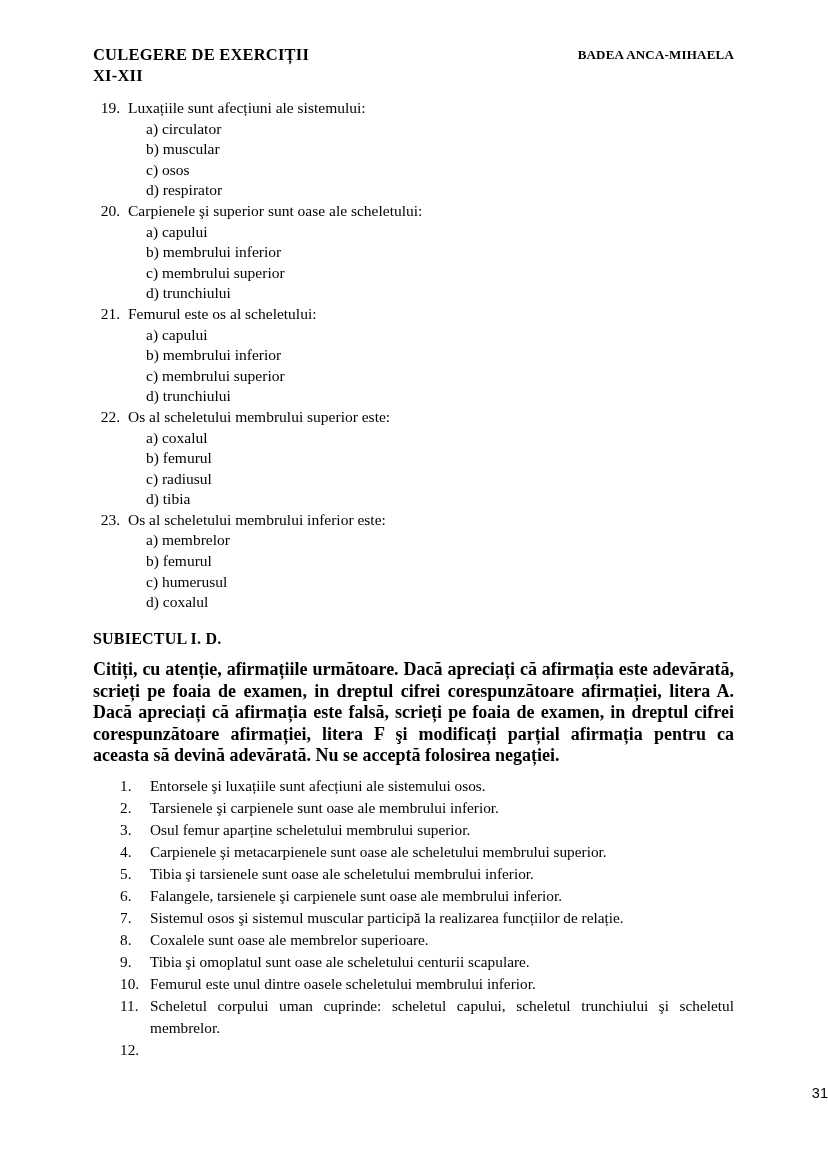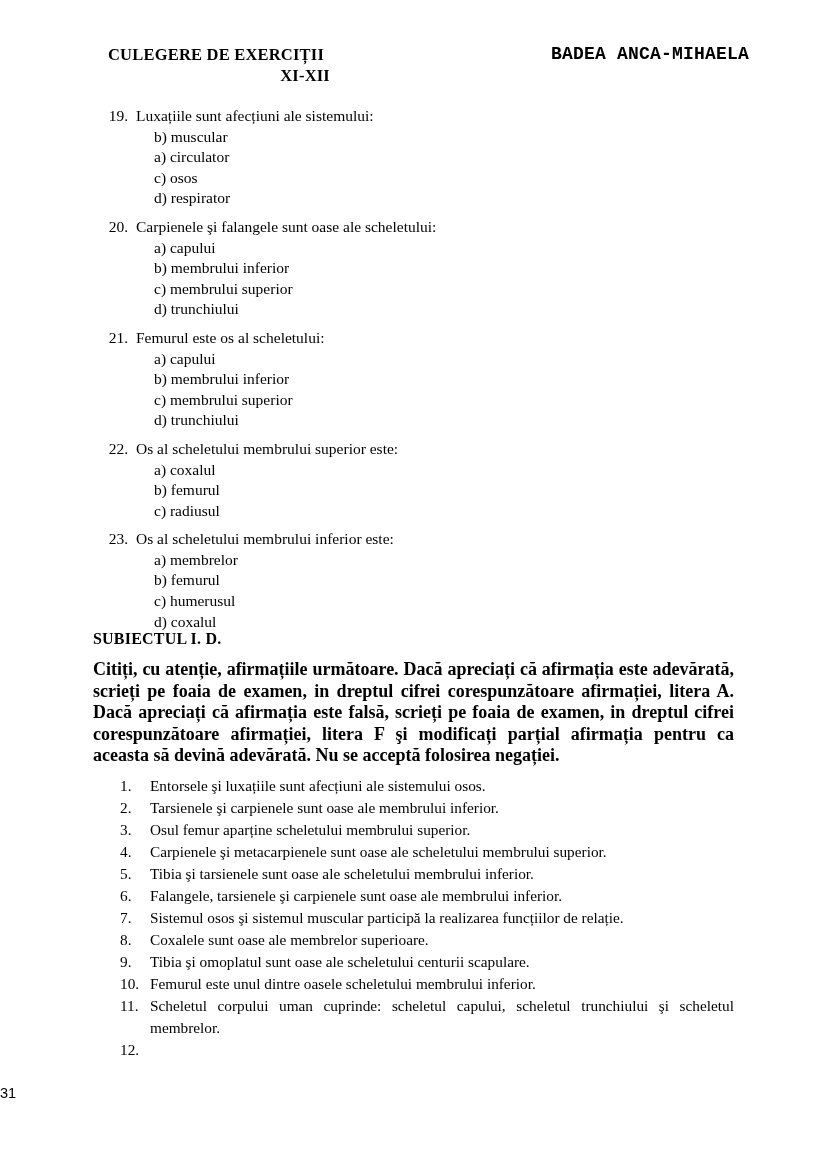--- a/index.html
+++ b/index.html
@@ -22,62 +22,61 @@
     position: absolute;
     left: 0;
     top: 0;
     width: 828px;
     height: 1171px;
   }
 
   
   .running-header {
     position: absolute;
-    left: 108px;
+    left: 93px;
     top: 44px;
     width: 641px;
     height: 44px;
   }
   .header-left {
     position: absolute;
     left: 0;
     top: 0;
     width: 330px;
     text-align: left;
     font-weight: bold;
     font-size: 16.5px;
     letter-spacing: 0.2px;
     line-height: 21px;
   }
   .header-left .line2 {
     display: block;
-    text-align: right;
+    text-align: left;
     width: 222px;
   }
   .header-right {
     position: absolute;
     right: 0;
     top: 0;
     font-weight: bold;
-    font-size: 18px;
+    font-size: 13px;
     letter-spacing: 0.2px;
     line-height: 21px;
     white-space: nowrap;
-    font-family: Liberation Mono, monospace;
   }
 
   
   .mcq-block {
     position: absolute;
     left: 93px;
     top: 98px;
     width: 641px;
   }
   .mcq-item {
-    margin: 8px;
+    margin: 0;
     padding: 0;
   }
   .mcq-stem {
     font-size: 15.5px;
     line-height: 20.6px;
     padding-left: 35px;
     text-indent: -35px;
     margin-left: 0;
     white-space: nowrap;
   }
@@ -143,21 +142,21 @@
     text-align: left;
   }
   .statement.single { text-align: left; }
 
   
   .page-number {
     position: absolute;
     left: 0;
     top: 1084px;
     width: 828px;
-    text-align: left;
+    text-align: right;
     font-size: 14.5px;
     font-family: "Liberation Sans", "DejaVu Sans", sans-serif;
     line-height: 18px;
   }
 </style>
 </head>
 <body>
 
 <div class="page">
 
@@ -166,47 +165,48 @@
       <span>CULEGERE DE EXERCIȚII</span>
       <span class="line2">XI-XII</span>
     </div>
     <div class="header-right">BADEA ANCA-MIHAELA</div>
   </div>
 
   <div class="mcq-block">
 
     <div class="mcq-item">
       <div class="mcq-stem"><span class="num">19.</span><span>Luxațiile sunt afecțiuni ale sistemului:</span></div>
+      <div class="mcq-option">a) circulator</div>
       <div class="mcq-option">b) muscular</div>
-      <div class="mcq-option">a) circulator</div>
       <div class="mcq-option">c) osos</div>
       <div class="mcq-option">d) respirator</div>
     </div>
 
     <div class="mcq-item">
-      <div class="mcq-stem"><span class="num">20.</span><span>Carpienele şi falangele sunt oase ale scheletului:</span></div>
+      <div class="mcq-stem"><span class="num">20.</span><span>Carpienele şi superior sunt oase ale scheletului:</span></div>
       <div class="mcq-option">a) capului</div>
       <div class="mcq-option">b) membrului inferior</div>
       <div class="mcq-option">c) membrului superior</div>
       <div class="mcq-option">d) trunchiului</div>
     </div>
 
     <div class="mcq-item">
       <div class="mcq-stem"><span class="num">21.</span><span>Femurul este os al scheletului:</span></div>
       <div class="mcq-option">a) capului</div>
       <div class="mcq-option">b) membrului inferior</div>
       <div class="mcq-option">c) membrului superior</div>
       <div class="mcq-option">d) trunchiului</div>
     </div>
 
     <div class="mcq-item">
       <div class="mcq-stem"><span class="num">22.</span><span>Os al scheletului membrului superior este:</span></div>
       <div class="mcq-option">a) coxalul</div>
       <div class="mcq-option">b) femurul</div>
       <div class="mcq-option">c) radiusul</div>
+      <div class="mcq-option">d) tibia</div>
     </div>
 
     <div class="mcq-item">
       <div class="mcq-stem"><span class="num">23.</span><span>Os al scheletului membrului inferior este:</span></div>
       <div class="mcq-option">a) membrelor</div>
       <div class="mcq-option">b) femurul</div>
       <div class="mcq-option">c) humerusul</div>
       <div class="mcq-option">d) coxalul</div>
     </div>
 

